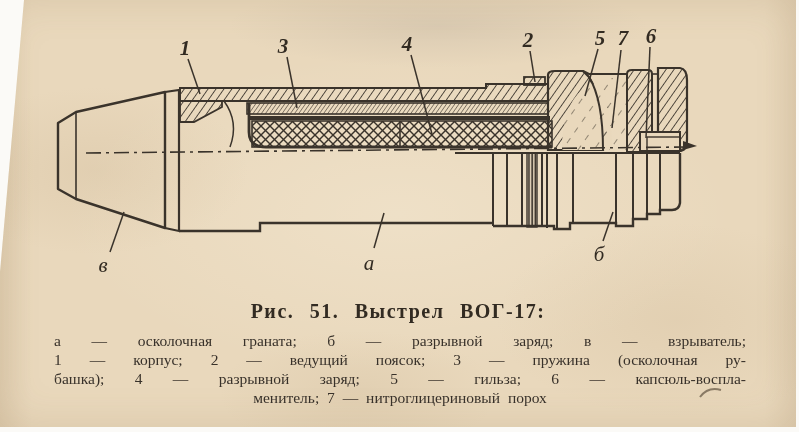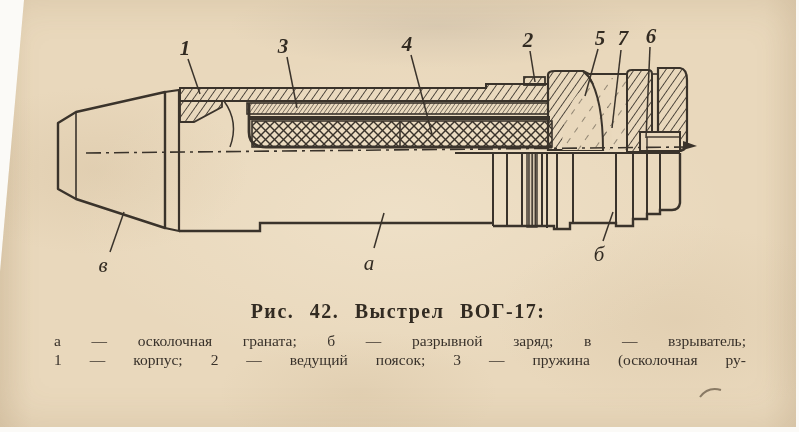--- a/index.html
+++ b/index.html
@@ -158,24 +158,26 @@
       <text x="623" y="45">7</text>
       <text x="651" y="43">6</text>
     </g>
     <g font-family="Liberation Serif, DejaVu Serif, serif" font-size="21" font-style="italic" fill="#322b22" text-anchor="middle">
       <text x="103" y="272">в</text>
       <text x="369" y="270">а</text>
       <text x="599" y="261">б</text>
     </g>
   </svg>
 
-  <div class="caption">Рис. 42. Выстрел ВОГ-17:</div>
+  <div class="caption">Рис. 51. Выстрел ВОГ-17:</div>
 
   <div class="legend">
     <div class="jl">а — осколочная граната; б — разрывной заряд; в — взрыватель;</div>
     <div class="jl">1 — корпус; 2 — ведущий поясок; 3 — пружина (осколочная ру-</div>
+    <div class="jl">башка); 4 — разрывной заряд; 5 — гильза; 6 — капсюль-воспла-</div>
+    <div class="cl">менитель; 7 — нитроглицериновый порох</div>
   </div>
 
   <svg class="scan-mark" width="34" height="22" viewBox="0 0 34 22">
     <path d="M6,16 C12,8 20,7 27,9" fill="none" stroke="#6a5b48" stroke-width="2" opacity="0.75"></path>
   </svg>
 
 </div>
 
 </body></html>

